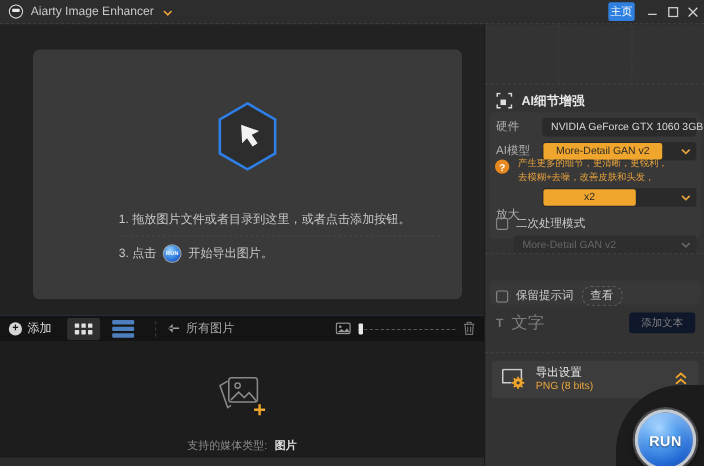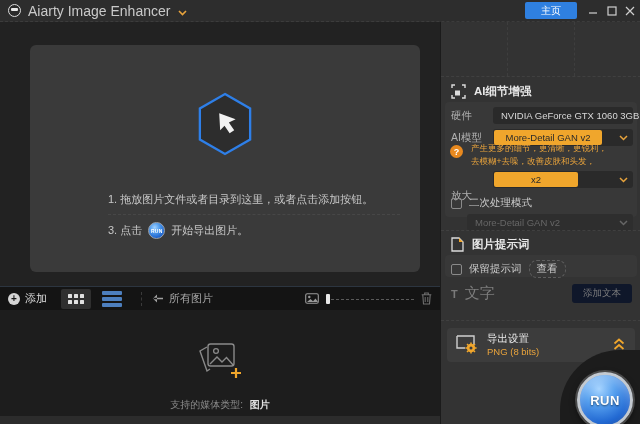--- a/index.html
+++ b/index.html
@@ -10,23 +10,23 @@
     -webkit-font-smoothing:antialiased;
   }
   .dots { background-image:radial-gradient(rgba(255,255,255,0.045) 1px, transparent 1px); background-size:5px 5px; }
 
   
   .titlebar { position:absolute; left:0; top:0; width:640px; height:22px; background:#2d2d2d;
     border-bottom:1px dashed #3c3c3c; display:flex; align-items:center; z-index:30; }
   .logo { width:13px; height:13px; border-radius:50%; margin-left:8px; background:#2a2a2a;
     border:1.5px solid #dcdcdc; position:relative; }
   .logo::after { content:""; position:absolute; left:1.5px; top:3px; width:7px; height:2.5px; background:#e8e8e8; border-radius:1px; }
-  .app-title { font-size:14px; color:#c9c9c9; margin-left:7px; }
+  .app-title { font-size:11px; color:#c9c9c9; margin-left:7px; }
   .title-caret { margin-left:8px; }
-  .homebtn { position:absolute; right:63px; top:2px; width:52px; height:17px; background:#2f80e0;
+  .homebtn { position:absolute; right:63px; top:2px; width:24px; height:17px; background:#2f80e0;
     color:#fff; font-size:10px; border-radius:2px; display:flex; align-items:center; justify-content:center; cursor:pointer; }
   .wbtn { position:absolute; top:0; width:18px; height:22px; display:flex; align-items:center; justify-content:center; cursor:pointer; }
   .wbtn svg { display:block; }
 
   
   .left { position:absolute; left:0; top:22px; width:440px; height:402px; background:#222222; }
 
   .dropzone { position:absolute; left:30px; top:23px; width:390px; height:227px; background:#3a3a3a; border-radius:6px; }
   .hexwrap { position:absolute; left:50%; top:46px; transform:translateX(-50%); }
   .steps { position:absolute; left:78px; right:20px; top:140px; }
@@ -285,27 +285,20 @@
   <div class="dd disabled" style="top:192px; left:26px; width:166px;">
     <span class="val">More-Detail GAN v2</span>
     <span class="caret">
       <svg width="9" height="6" viewBox="0 0 9 6">
           <path d="M1 1l3.5 3.5L8 1" stroke="#666" stroke-width="1.5" fill="none"></path>
         </svg>
     </span>
   </div>
 
   <div style="position:absolute; left:0; top:208px; width:200px; border-top:1px dashed #404040;"></div>
-  <div class="sect-head" style="top:215px;">
-    <svg width="13" height="15" viewBox="0 0 13 15">
-      <path d="M1 1 H8 L12 5 V14 H1 Z" fill="none" stroke="#dcdcdc" stroke-width="1.3"></path>
-      <path d="M8 1 L8 5 H12 Z" fill="#f0a62c"></path>
-    </svg>
-    <span>图片提示词</span>
-  </div>
 
   <div class="groupbox" style="left:4px; top:233px; width:192px; height:22px;"></div>
   <div class="chk-row" style="top:238px;">
     <span class="chk"></span>
     <span>保留提示词</span>
     <span class="viewbtn2">查看</span>
   </div>
 
   <div class="textrow" style="top:262px;">
     <span class="t-ico">T</span>

